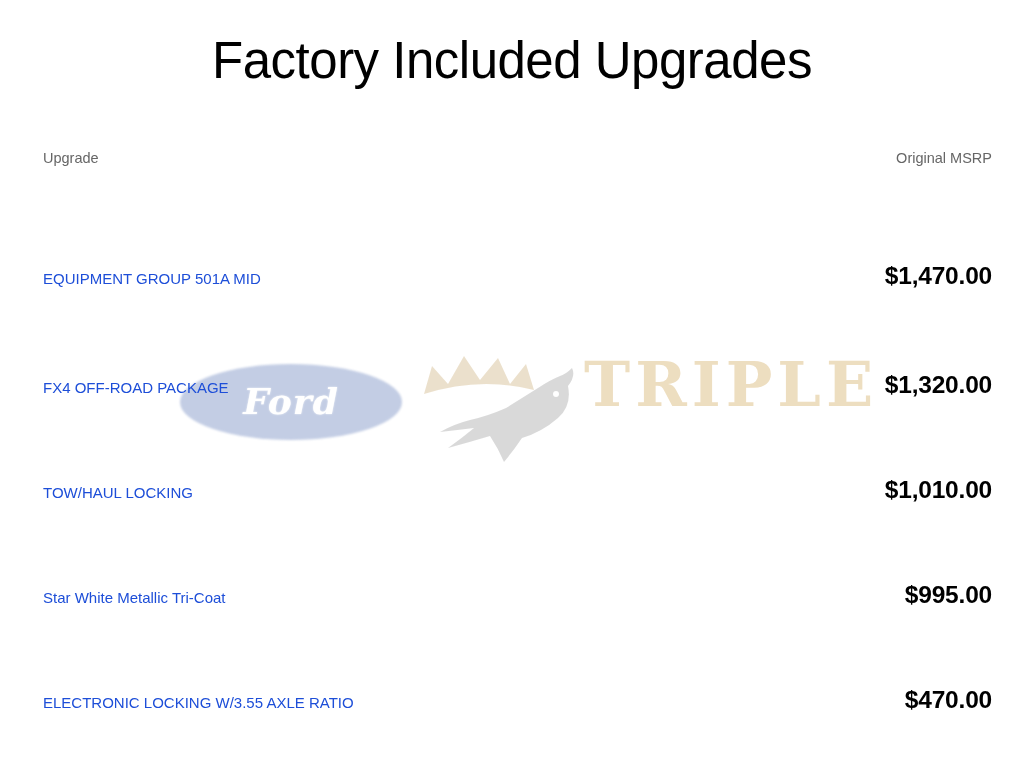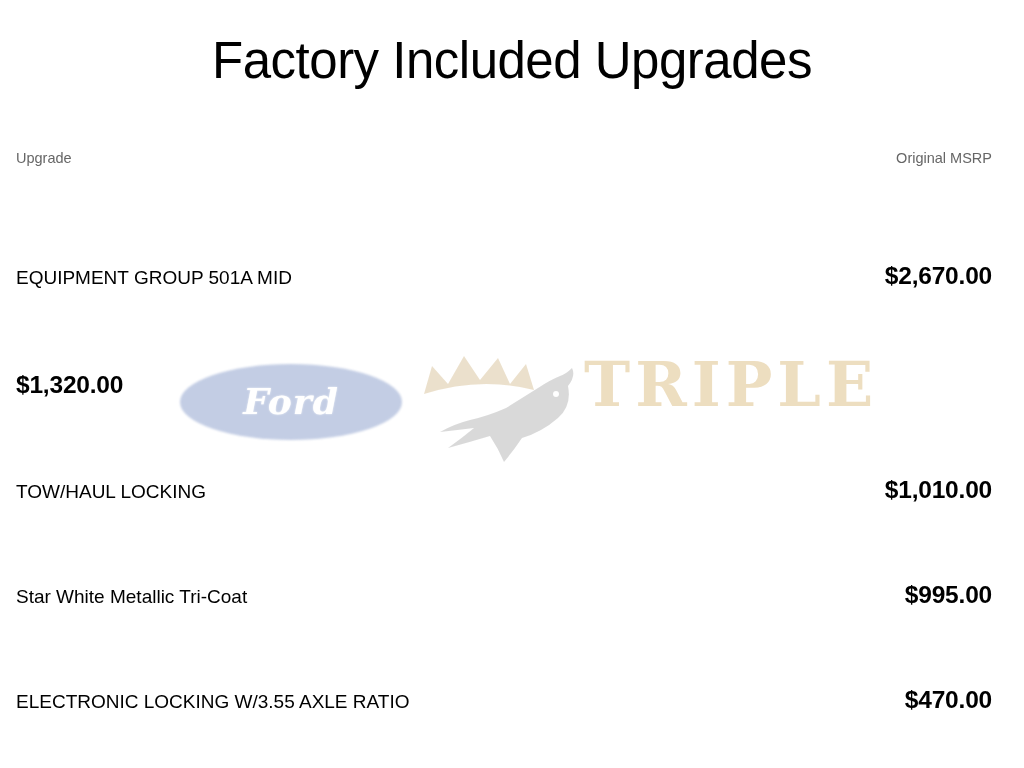--- a/index.html
+++ b/index.html
@@ -33,37 +33,38 @@
     position:absolute;
     top:150px; left:16px;
     width:976px;
   }
   .row {
     display:flex;
     align-items:baseline;
     justify-content:space-between;
     position:relative;
     z-index:3;
+    margin-left:27px;
   }
   .head-row { height:34px; }
   .head-cell {
     font-size:14.5px;
     font-weight:400;
     color:#666666;
     white-space:nowrap;
   }
   .head-cell.right { text-align:right; }
 
   .data-row {
     height:105px;
   }
   .data-row .label {
-    font-size:19px;
+    font-size:15px;
     font-weight:400;
-    color:#000000;
+    color:#1d4ed8;
     white-space:nowrap;
     line-height:1;
   }
   .data-row .price {
     font-size:24.5px;
     font-weight:700;
     color:#000000;
     text-align:right;
     white-space:nowrap;
     line-height:1;
@@ -189,24 +190,25 @@
 
   <div class="table">
 
     <div class="row head-row">
       <div class="head-cell">Upgrade</div>
       <div class="head-cell right">Original MSRP</div>
     </div>
 
     <div class="row data-row r0">
       <div class="label">EQUIPMENT GROUP 501A MID</div>
-      <div class="price">$2,670.00</div>
+      <div class="price">$1,470.00</div>
     </div>
 
     <div class="row data-row r1">
+      <div class="label">FX4 OFF-ROAD PACKAGE</div>
       <div class="price">$1,320.00</div>
     </div>
 
     <div class="row data-row r2">
       <div class="label">TOW/HAUL LOCKING</div>
       <div class="price">$1,010.00</div>
     </div>
 
     <div class="row data-row r3">
       <div class="label">Star White Metallic Tri-Coat</div>

